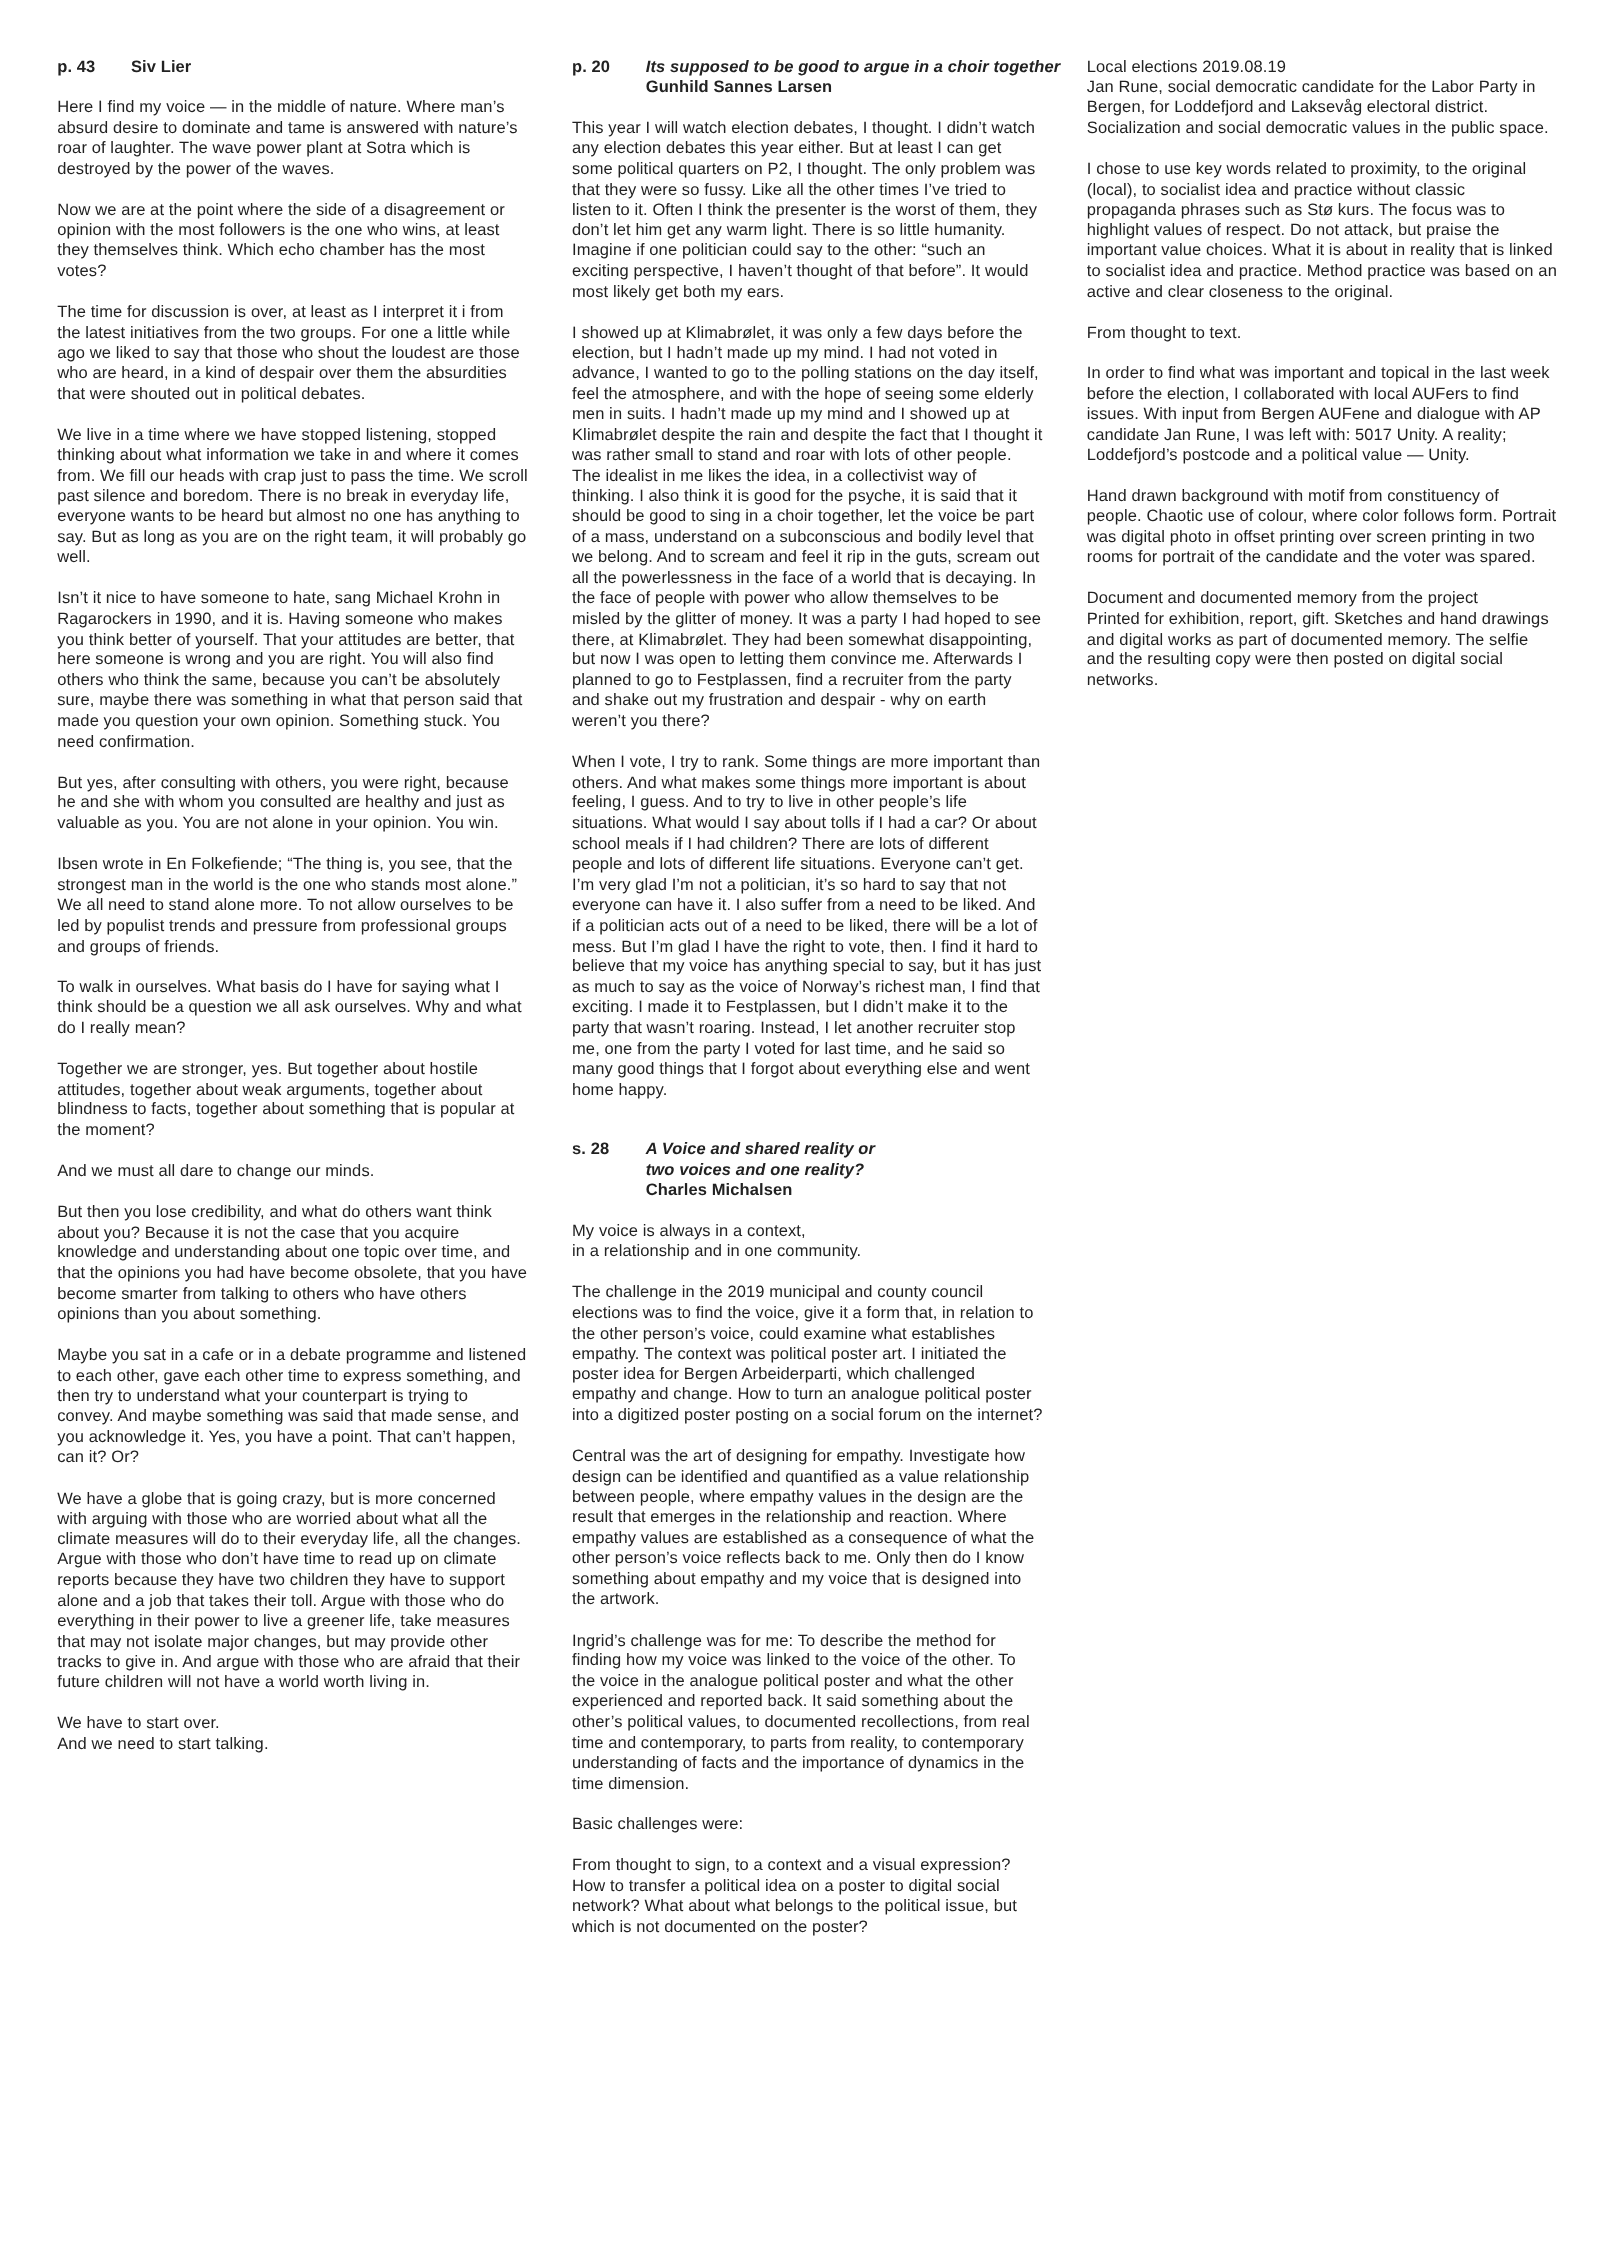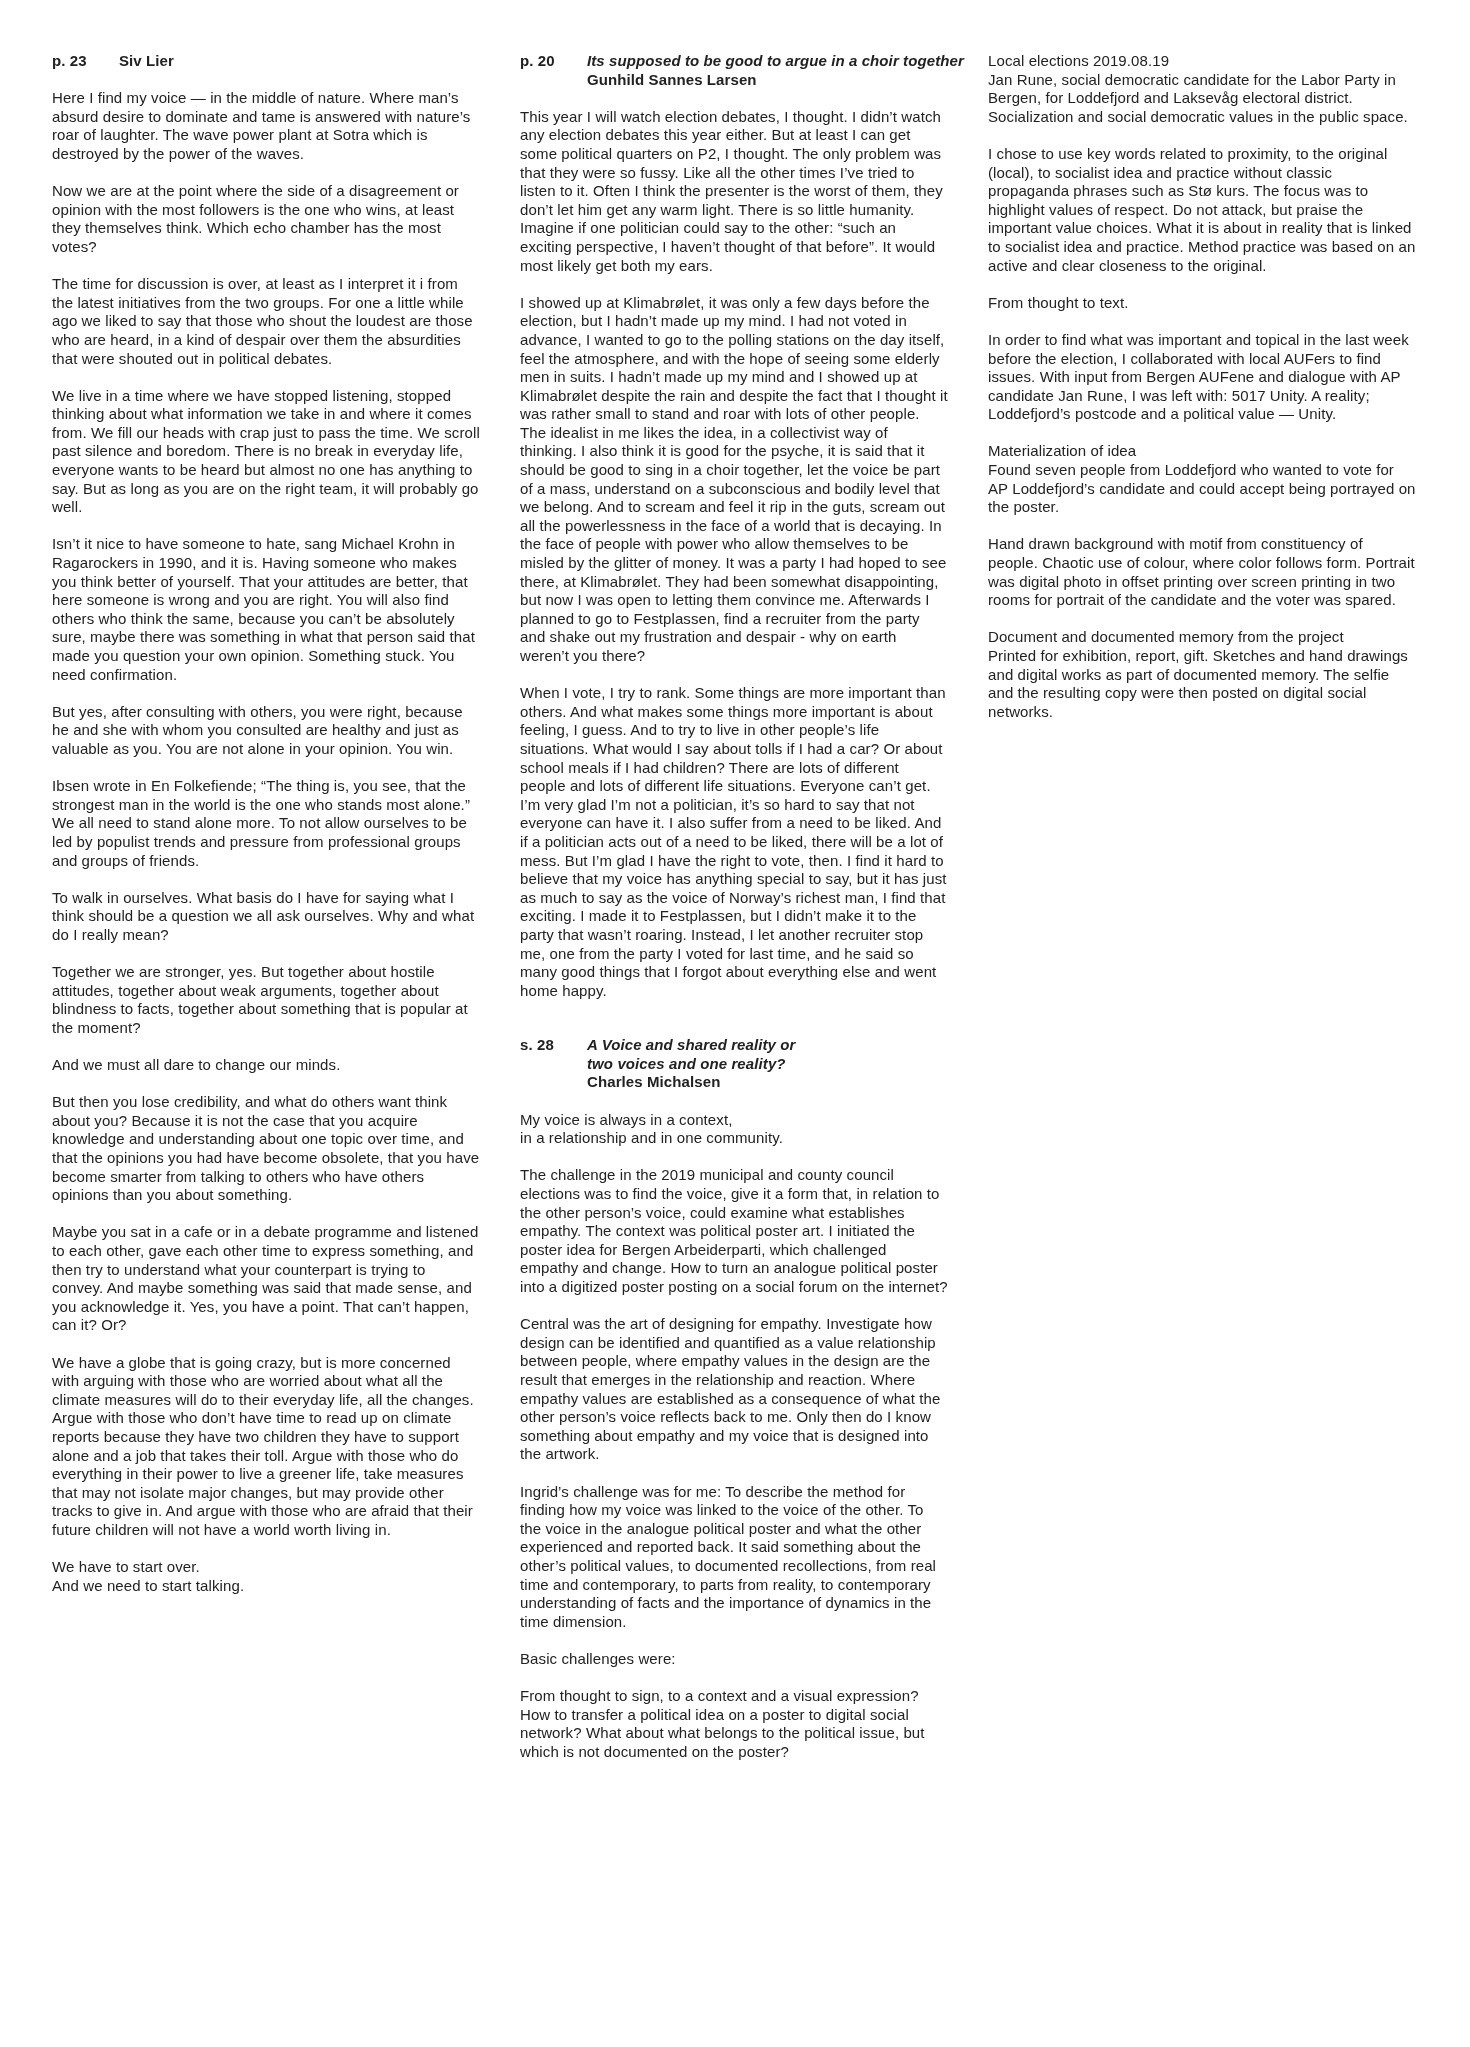--- a/index.html
+++ b/index.html
@@ -58,21 +58,21 @@
     font-weight: bold;
   }
 </style>
 </head>
 <body>
 
 <div class="page">
 
   <div class="col col-1">
     <div class="heading">
-      <span class="heading-label">p. 23</span>
+      <span class="heading-label">p. 43</span>
       <span class="heading-text">
 
         <span class="heading-author">Siv Lier</span>
       </span>
     </div>
     <p class="para">Here I find my voice — in the middle of nature. Where man’s absurd desire to dominate and tame is answered with nature’s roar of laughter. The wave power plant at Sotra which is destroyed by the power of the waves.</p>
     <p class="para">Now we are at the point where the side of a disagreement or opinion with the most followers is the one who wins, at least they themselves think. Which echo chamber has the most votes?</p>
     <p class="para">The time for discussion is over, at least as I interpret it i from the latest initiatives from the two groups. For one a little while ago we liked to say that those who shout the loudest are those who are heard, in a kind of despair over them the absurdities that were shouted out in political debates.</p>
     <p class="para">We live in a time where we have stopped listening, stopped thinking about what information we take in and where it comes from. We fill our heads with crap just to pass the time. We scroll past silence and boredom. There is no break in everyday life, everyone wants to be heard but almost no one has anything to say. But as long as you are on the right team, it will probably go well.</p>
     <p class="para">Isn’t it nice to have someone to hate, sang Michael Krohn in Ragarockers in 1990, and it is. Having someone who makes you think better of yourself. That your attitudes are better, that here someone is wrong and you are right. You will also find others who think the same, because you can’t be absolutely sure, maybe there was something in what that person said that made you question your own opinion. Something stuck. You need confirmation.</p>
@@ -115,20 +115,18 @@
     <p class="para">Basic challenges were:</p>
     <p class="para">From thought to sign, to a context and a visual expression? How to transfer a political idea on a poster to digital social network? What about what belongs to the political issue, but which is not documented on the poster?</p>
   </div>
 
   <div class="col col-3">
     <p class="para">Local elections 2019.08.19
 Jan Rune, social democratic candidate for the Labor Party in Bergen, for Loddefjord and Laksevåg electoral district. Socialization and social democratic values in the public space.</p>
     <p class="para">I chose to use key words related to proximity, to the original (local), to socialist idea and practice without classic propaganda phrases such as Stø kurs. The focus was to highlight values of respect. Do not attack, but praise the important value choices. What it is about in reality that is linked to socialist idea and practice. Method practice was based on an active and clear closeness to the original.</p>
     <p class="para">From thought to text.</p>
     <p class="para">In order to find what was important and topical in the last week before the election, I collaborated with local AUFers to find issues. With input from Bergen AUFene and dialogue with AP candidate Jan Rune, I was left with: 5017 Unity. A reality; Loddefjord’s postcode and a political value — Unity.</p>
-    <p class="para">Materialization of idea
-Found seven people from Loddefjord who wanted to vote for AP Loddefjord’s candidate and could accept being portrayed on the poster.</p>
     <p class="para">Hand drawn background with motif from constituency of people. Chaotic use of colour, where color follows form. Portrait was digital photo in offset printing over screen printing in two rooms for portrait of the candidate and the voter was spared.</p>
     <p class="para">Document and documented memory from the project
 Printed for exhibition, report, gift. Sketches and hand drawings and digital works as part of documented memory. The selfie and the resulting copy were then posted on digital social networks.</p>
   </div>
 
 </div>
 
 </body></html>

